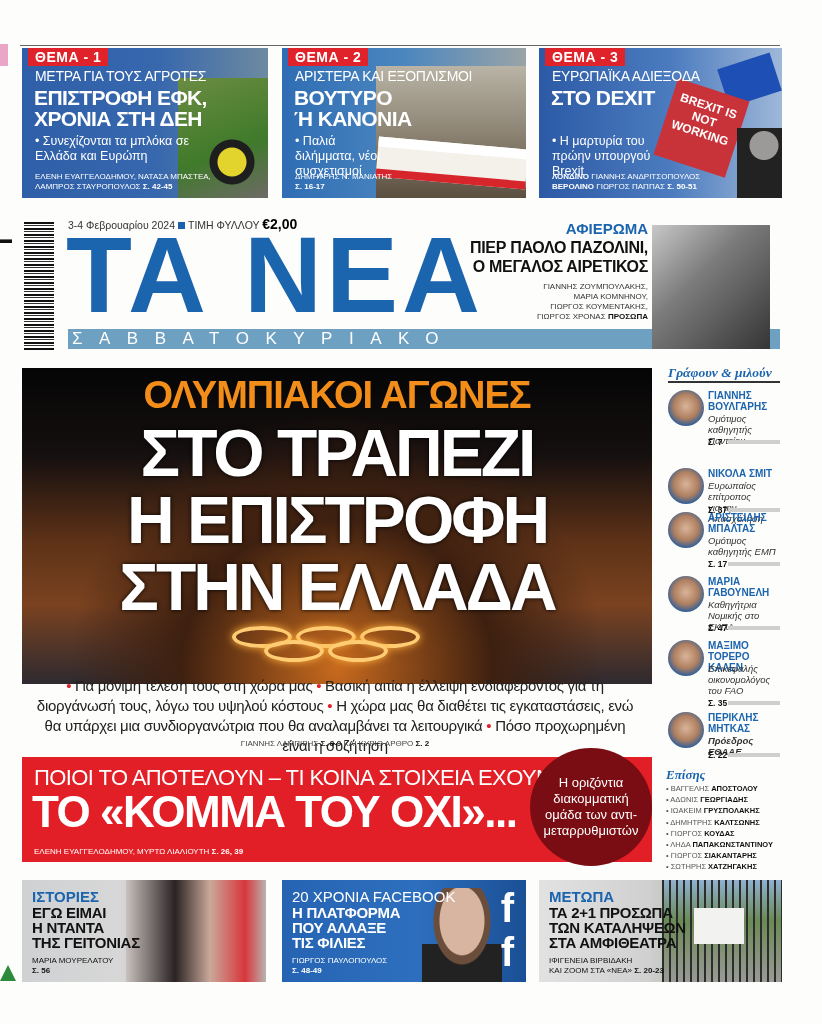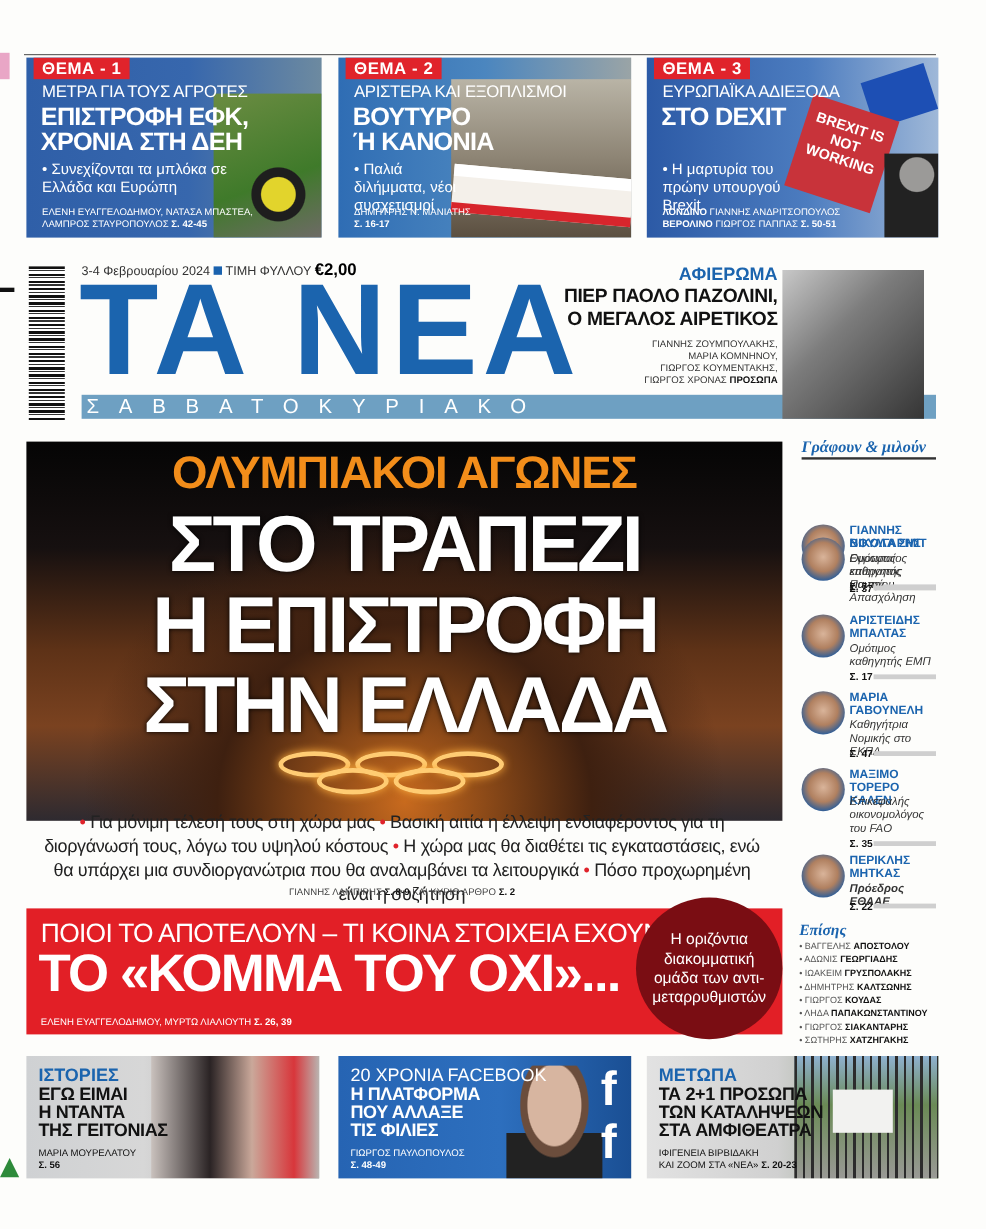--- a/index.html
+++ b/index.html
@@ -195,34 +195,34 @@
   <div class="red-headline cond">ΤΟ «ΚΟΜΜΑ ΤΟΥ ΟΧΙ»...</div>
   <div class="red-byline">
     <span>ΕΛΕΝΗ ΕΥΑΓΓΕΛΟΔΗΜΟΥ, ΜΥΡΤΩ ΛΙΑΛΙΟΥΤΗ</span> <b>Σ. 26, 39</b>
   </div>
 </div>
 <div class="abs red-circle cond">Η οριζόντια διακομματική ομάδα των αντι-μεταρρυθμιστών</div>
 
 <div class="abs side-title">Γράφουν &amp; μιλούν</div>
 <div class="abs side-rule"></div>
 
-<div class="abs person" style="top:390px;margin-top:47px;">
+<div class="abs person" style="top:390px;">
   <div class="avatar"></div>
   <div class="p-name cond">
       <div>ΓΙΑΝΝΗΣ</div>
       <div>ΒΟΥΛΓΑΡΗΣ</div>
     </div>
   <div class="p-role cond" style="top:23px;">
       <div>Ομότιμος</div>
       <div>καθηγητής Παντείου</div>
     </div>
   <div class="p-page" style="top:47px;">Σ. 7</div>
   <div class="p-bar" style="top:50px;"></div>
 </div>
-<div class="abs person" style="top:448px;">
+<div class="abs person" style="top:468px;">
   <div class="avatar"></div>
   <div class="p-name cond">
       <div>ΝΙΚΟΛΑ ΣΜΙΤ</div>
     </div>
   <div class="p-role cond" style="top:12px;">
       <div>Ευρωπαίος επίτροπος</div>
       <div>για την Απασχόληση</div>
     </div>
   <div class="p-page" style="top:37px;">Σ. 37</div>
   <div class="p-bar" style="top:40px;"></div>

